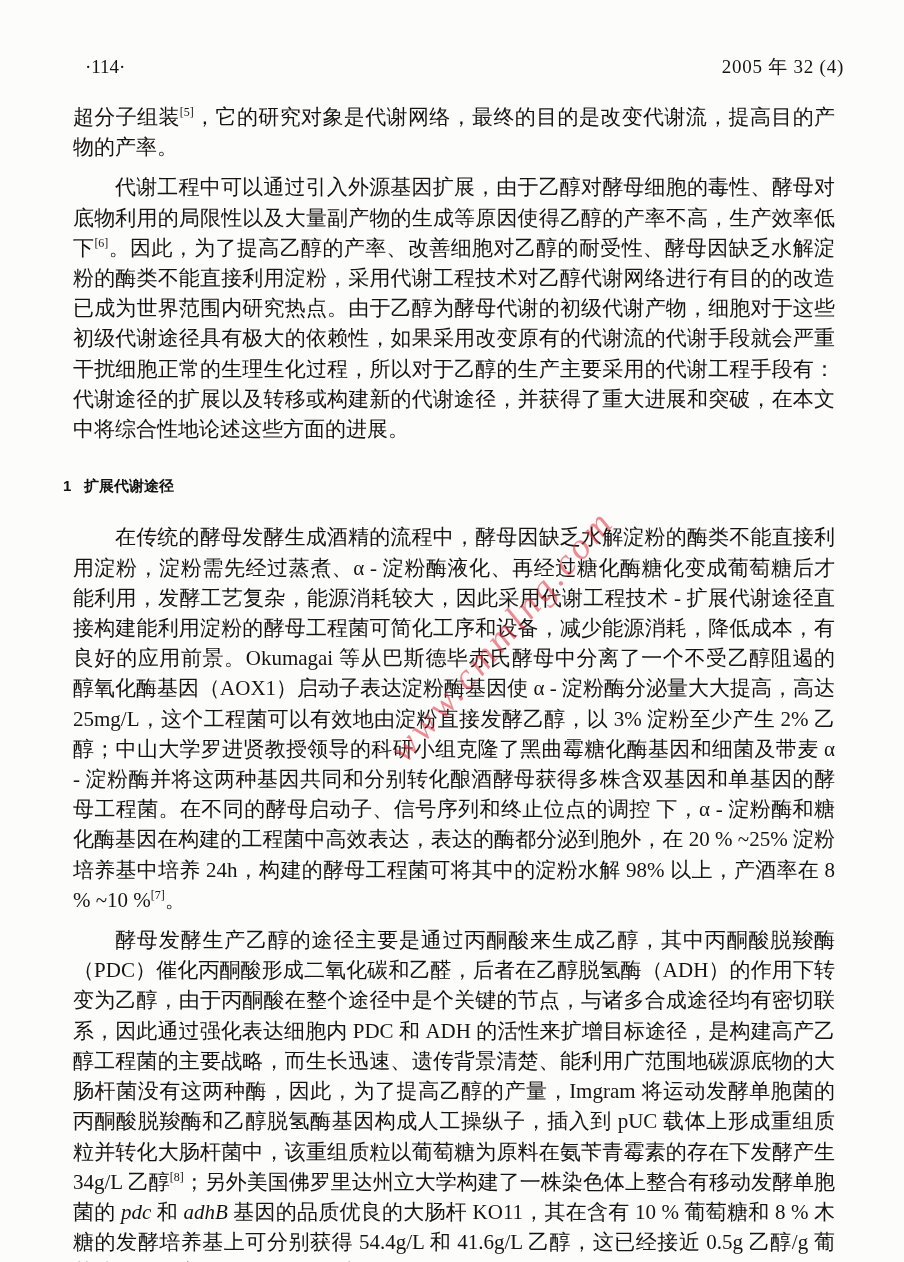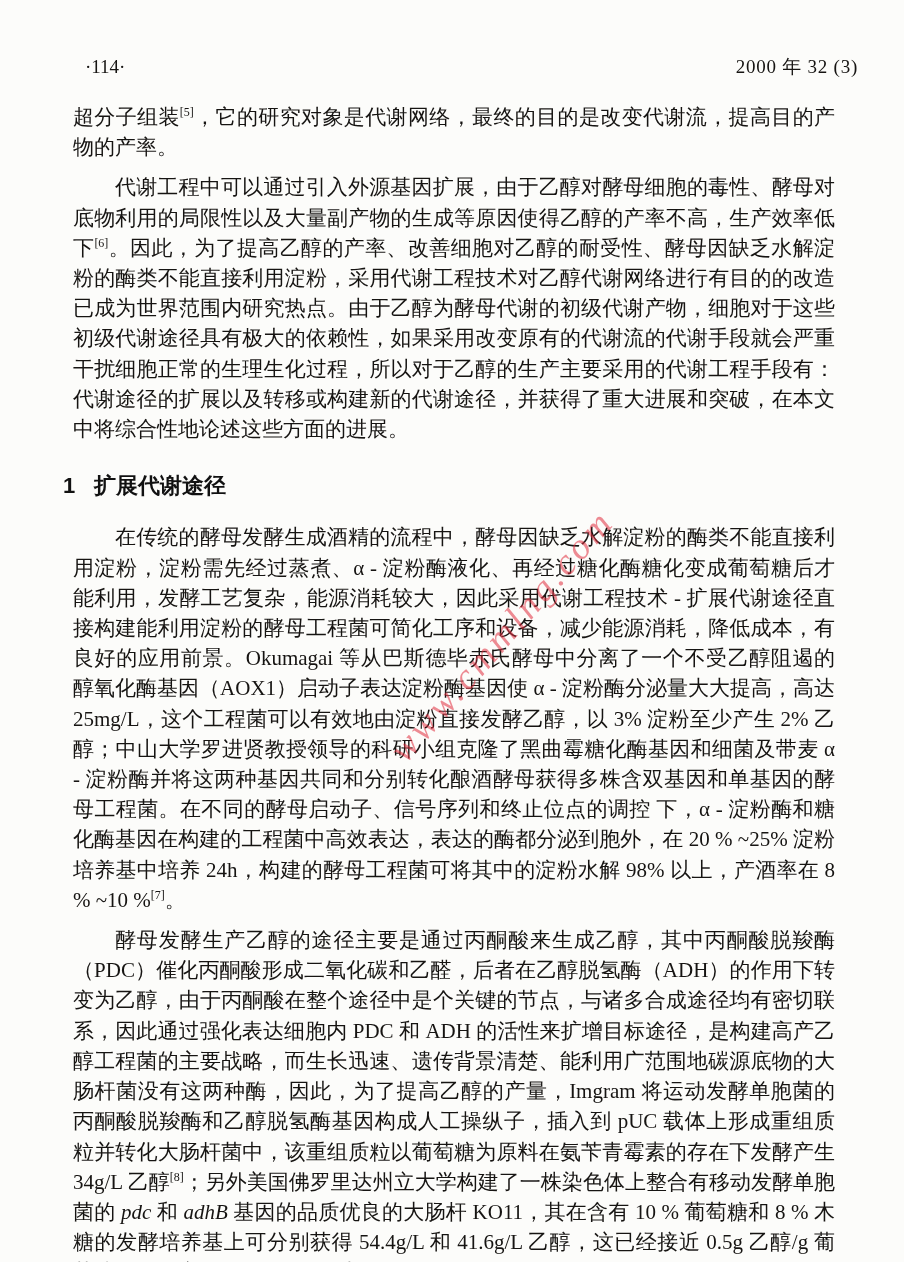--- a/index.html
+++ b/index.html
@@ -7,41 +7,41 @@
     position:relative;
     width:904px;height:1262px;
     margin:0 auto;
     background:#fcfcfa;
     color:#161412;
     font-family:"Liberation Serif","DejaVu Serif",serif;
     overflow:hidden;
   }
   .page-header{
     position:absolute;
-    top:54px;left:85px;right:46px;
+    top:54px;left:85px;right:60px;
     display:flex;justify-content:space-between;align-items:baseline;
     font-size:19px;
   }
   .page-header .journal{letter-spacing:0.55em;margin-left:1.5em;}
   .page-header .issue{letter-spacing:0.04em;}
   .body-text{
     position:absolute;
     top:92px;left:63px;width:782px;
     font-size:21px;line-height:30.2px;
     text-align:justify;
   }
   .body-text p{margin:10px;text-indent:2em;}
   .body-text p.continued{text-indent:0;}
   sup.ref{
     font-size:12px;line-height:0;vertical-align:super;letter-spacing:0;
   }
   h2.section-heading{
     margin:27px 0 21px 0;
     font-family:"Liberation Sans","DejaVu Sans",sans-serif;
-    font-size:22px;font-weight:bold;
+    font-size:15px;font-weight:bold;
     text-indent:0;text-align:left;color:#111;
   }
   h2.section-heading .sec-num{display:inline-block;margin-right:0.85em;}
   i.gene{}
   .watermark{
     position:absolute;
     left:380px;top:742px;
     transform-origin:0 0;
     transform:rotate(-49deg);
     font-size:37px;
@@ -54,21 +54,21 @@
     font-family:"Liberation Serif","DejaVu Serif",serif;
   }
 </style>
 </head>
 <body>
 
 <div class="page">
 
   <div class="page-header">
     <span class="pageno">·114·</span>
-    <span class="issue">2000 年 32 (3)</span>
+    <span class="issue">2005 年 32 (4)</span>
   </div>
 
   <div class="body-text">
 
     <p class="continued"><span>超分子组装</span><sup class="ref">[5]</sup><span>，它的研究对象是代谢网络，最终的目的是改变代谢流，提高目的产物的产率。</span></p>
 
     <p><span>代谢工程中可以通过引入外源基因扩展，由于乙醇对酵母细胞的毒性、酵母对底物利用的局限性以及大量副产物的生成等原因使得乙醇的产率不高，生产效率低下</span><sup class="ref">[6]</sup><span>。因此，为了提高乙醇的产率、改善细胞对乙醇的耐受性、酵母因缺乏水解淀粉的酶类不能直接利用淀粉，采用代谢工程技术对乙醇代谢网络进行有目的的改造已成为世界范围内研究热点。由于乙醇为酵母代谢的初级代谢产物，细胞对于这些初级代谢途径具有极大的依赖性，如果采用改变原有的代谢流的代谢手段就会严重干扰细胞正常的生理生化过程，所以对于乙醇的生产主要采用的代谢工程手段有：代谢途径的扩展以及转移或构建新的代谢途径，并获得了重大进展和突破，在本文中将综合性地论述这些方面的进展。</span></p>
 
     <h2 class="section-heading"><span class="sec-num">1</span><span>扩展代谢途径</span></h2>
 

